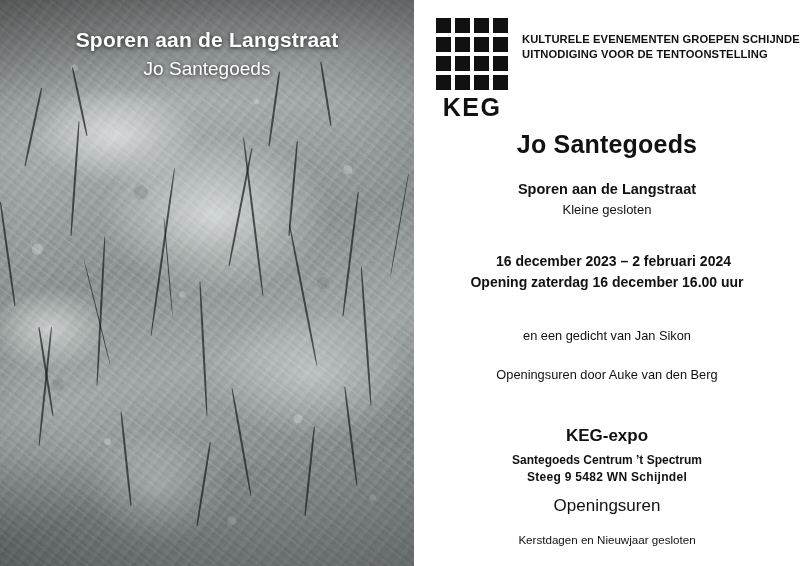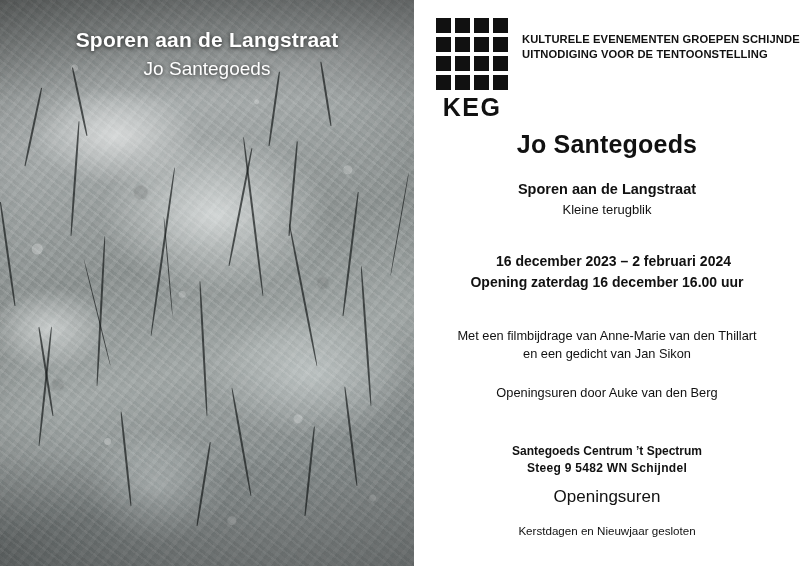--- a/index.html
+++ b/index.html
@@ -285,29 +285,29 @@
       <div class="org-lines">
         <div class="org-line">KULTURELE EVENEMENTEN GROEPEN SCHIJNDEL</div>
         <div class="org-line">UITNODIGING VOOR DE TENTOONSTELLING</div>
       </div>
     </div>
 
     <div class="body-wrap">
       <div class="artist-name">Jo Santegoeds</div>
 
       <div class="work-title">Sporen aan de Langstraat</div>
-      <div class="work-sub">Kleine terugblik</div>
+      <div class="work-sub">Kleine gesloten</div>
 
       <div class="dates">16 december 2023 – 2 februari 2024</div>
       <div class="opening">Opening zaterdag 16 december 16.00 uur</div>
 
-      <div class="credit-line">Met een filmbijdrage van Anne-Marie van den Thillart</div>
       <div class="credit-line last">en een gedicht van Jan Sikon</div>
       <div class="credit-word">Openingsuren door Auke van den Berg</div>
 
+      <div class="venue-name">KEG-expo</div>
       <div class="venue-line">Santegoeds Centrum ’t Spectrum</div>
       <div class="venue-line addr">Steeg 9   5482 WN   Schijndel</div>
 
       <div class="hours-head">Openingsuren</div>
       <div class="hours-line">Kerstdagen en Nieuwjaar gesloten</div>
 
     </div>
 
   </div>
 </div>

